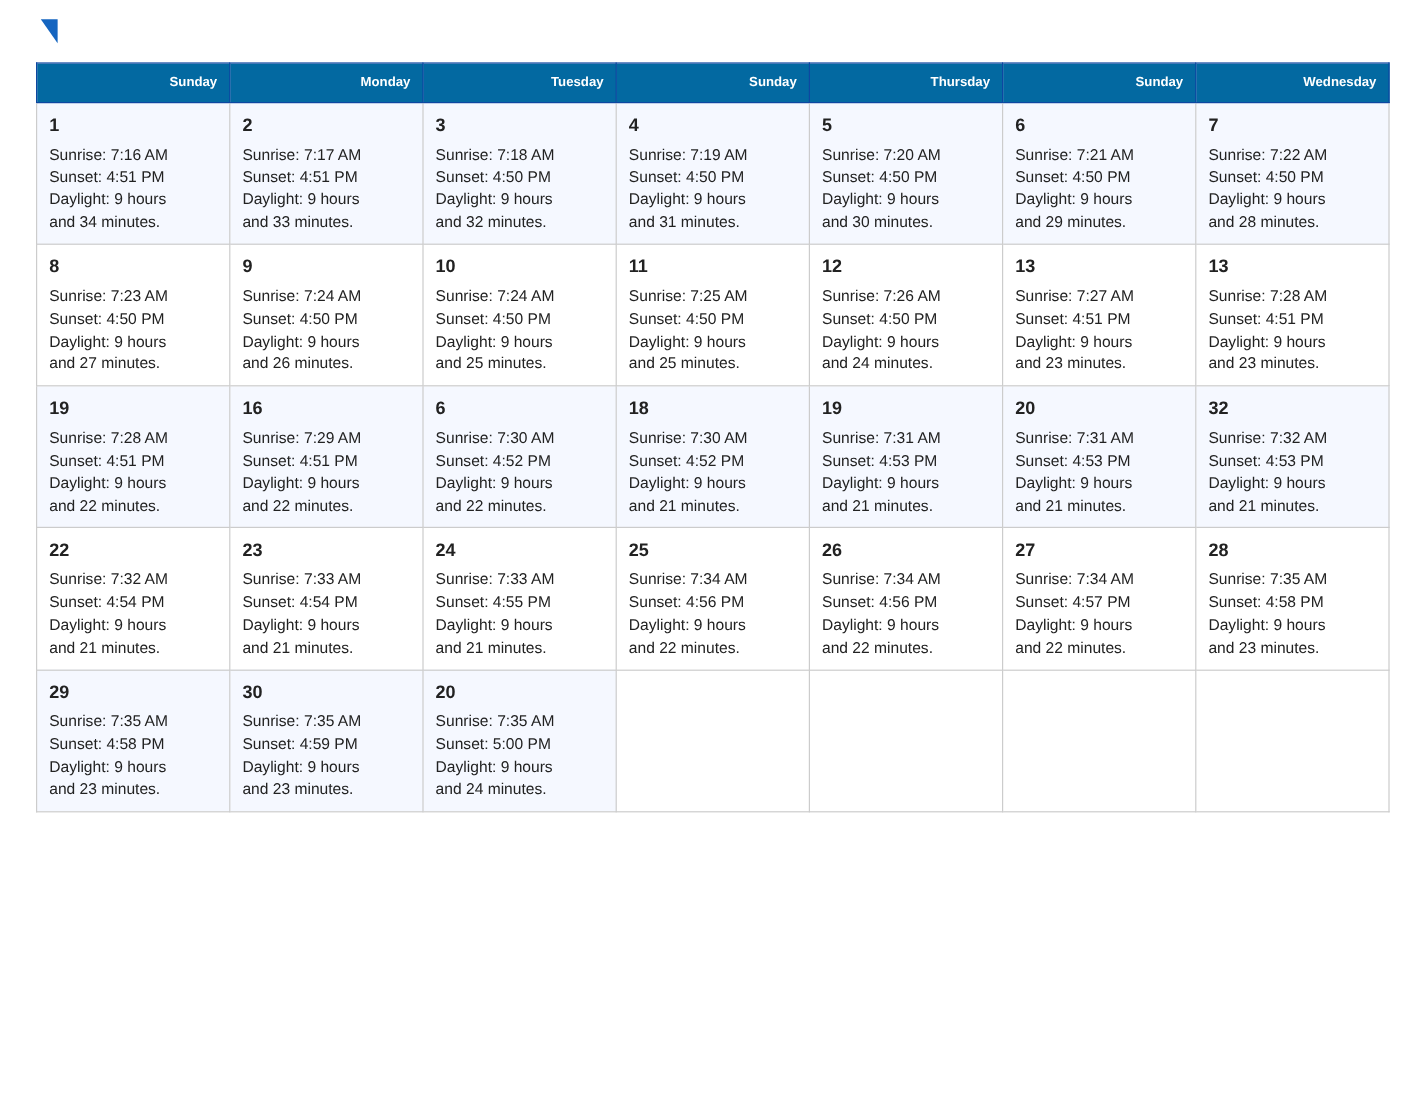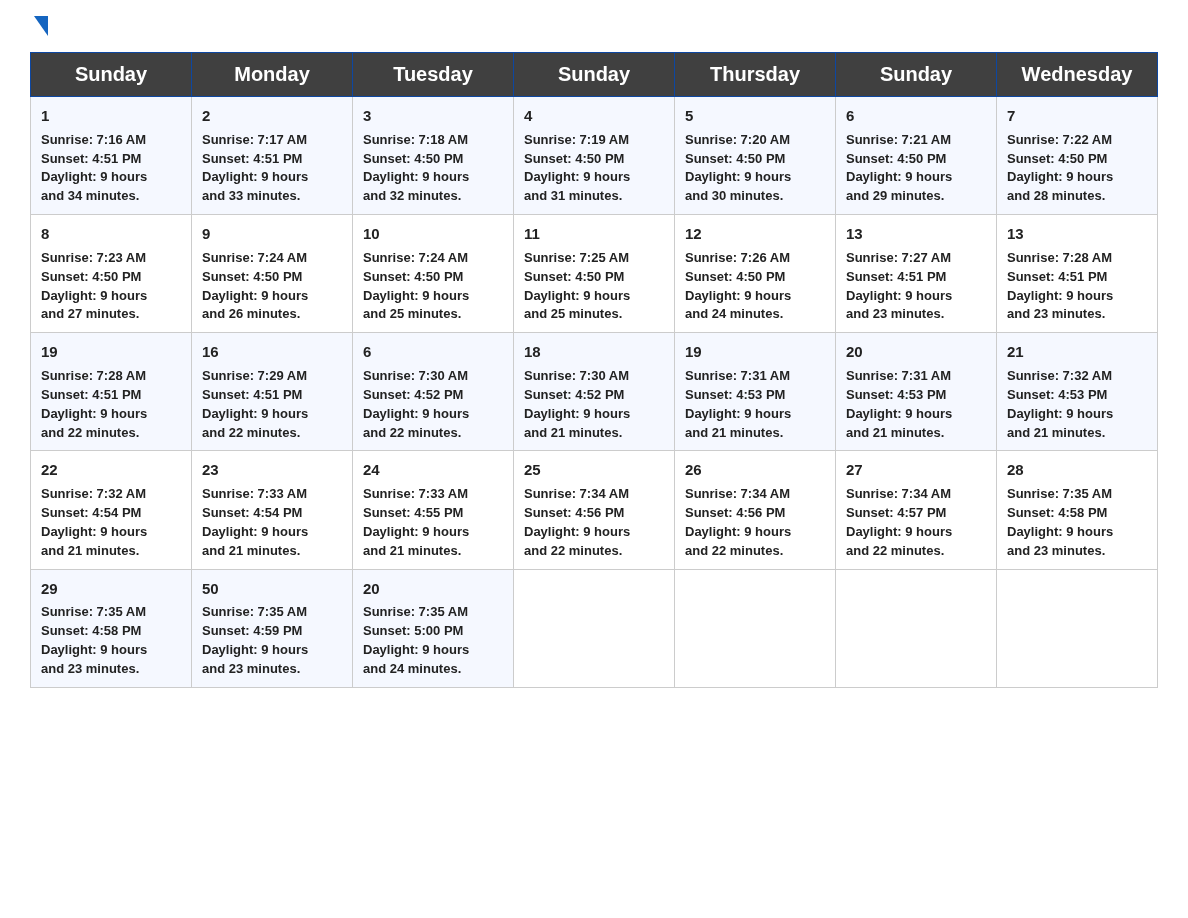--- a/index.html
+++ b/index.html
@@ -59,26 +59,26 @@
       font-size: 22px;
       color: #555;
       margin-top: 4px;
     }
     table {
       width: 100%;
       border-collapse: collapse;
       table-layout: fixed;
     }
     thead tr th {
-      background-color: #404040;
+      background-color: #0369a1;
       color: #fff;
-      font-size: 20px;
+      font-size: 11px;
       font-weight: 600;
       padding: 10px 10px;
-      text-align: center;
+      text-align: right;
       border: 1px solid #0d47a1;
     }
     tbody tr td {
       vertical-align: top;
       border: 1px solid #ccc;
       padding: 8px 10px;
       font-size: 13.5px;
       color: #222;
       line-height: 1.45;
       height: 110px;
@@ -91,21 +91,20 @@
     }
     .day-num {
       font-size: 15px;
       font-weight: bold;
       display: block;
       margin-bottom: 4px;
     }
     .day-info {
       font-size: 13px;
       color: #222;
-      font-weight: bold;
     }
     .empty {
       background: #fff !important;
       border: 1px solid #ccc;
     }
   </style>
 </head>
 <body>
 
 <div class="header">
@@ -214,21 +213,21 @@
       </td>
         <td>
         <span class="day-num">19</span>
         <div class="day-info">Sunrise: 7:31 AM<br>Sunset: 4:53 PM<br>Daylight: 9 hours<br>and 21 minutes.</div>
       </td>
         <td>
         <span class="day-num">20</span>
         <div class="day-info">Sunrise: 7:31 AM<br>Sunset: 4:53 PM<br>Daylight: 9 hours<br>and 21 minutes.</div>
       </td>
         <td>
-        <span class="day-num">21</span>
+        <span class="day-num">32</span>
         <div class="day-info">Sunrise: 7:32 AM<br>Sunset: 4:53 PM<br>Daylight: 9 hours<br>and 21 minutes.</div>
       </td>
       </tr>
       <tr>
         <td>
         <span class="day-num">22</span>
         <div class="day-info">Sunrise: 7:32 AM<br>Sunset: 4:54 PM<br>Daylight: 9 hours<br>and 21 minutes.</div>
       </td>
         <td>
         <span class="day-num">23</span>
@@ -254,21 +253,21 @@
         <span class="day-num">28</span>
         <div class="day-info">Sunrise: 7:35 AM<br>Sunset: 4:58 PM<br>Daylight: 9 hours<br>and 23 minutes.</div>
       </td>
       </tr>
       <tr>
         <td>
         <span class="day-num">29</span>
         <div class="day-info">Sunrise: 7:35 AM<br>Sunset: 4:58 PM<br>Daylight: 9 hours<br>and 23 minutes.</div>
       </td>
         <td>
-        <span class="day-num">50</span>
+        <span class="day-num">30</span>
         <div class="day-info">Sunrise: 7:35 AM<br>Sunset: 4:59 PM<br>Daylight: 9 hours<br>and 23 minutes.</div>
       </td>
         <td>
         <span class="day-num">20</span>
         <div class="day-info">Sunrise: 7:35 AM<br>Sunset: 5:00 PM<br>Daylight: 9 hours<br>and 24 minutes.</div>
       </td>
         <td class="empty"></td>
         <td class="empty"></td>
         <td class="empty"></td>
         <td class="empty"></td>

